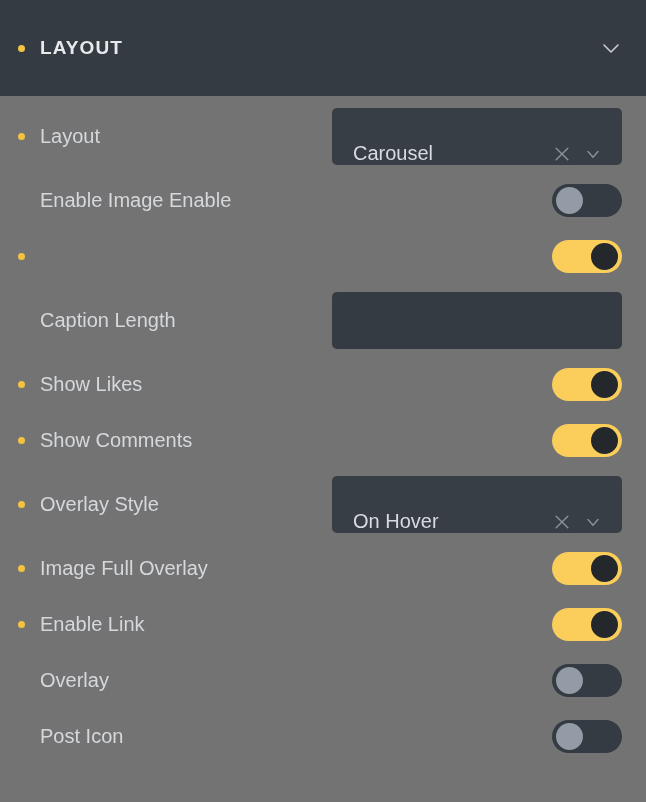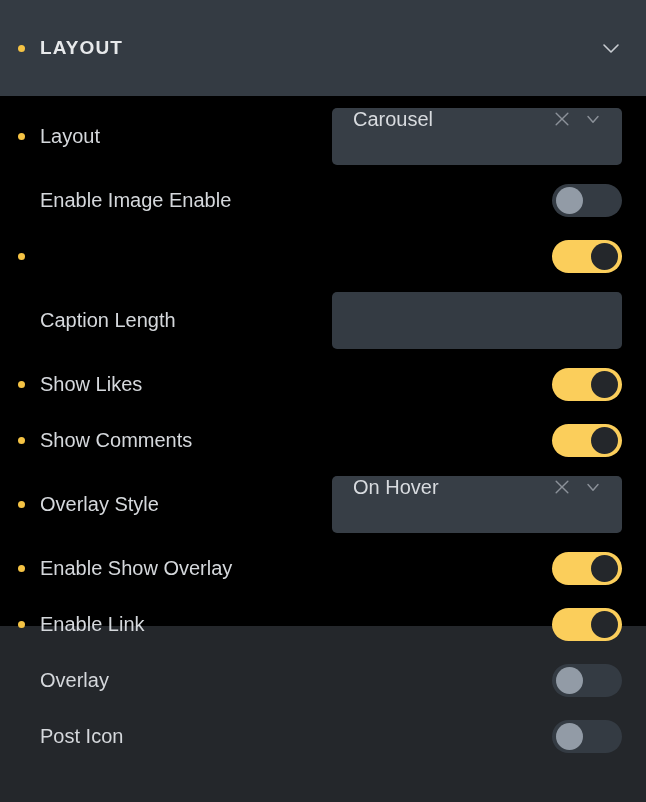--- a/index.html
+++ b/index.html
@@ -8,22 +8,22 @@
   html, body {
     width: 646px;
     height: 802px;
     background: #24272b;
     font-family: "Liberation Sans", sans-serif;
     overflow: hidden;
   }
 
   .panel {
     width: 646px;
-    height: 626px;
-    background: #000000;
+    height: 802px;
+    background: #737373;
     position: relative;
   }
 
   
   .section-header {
     height: 96px;
     background: #343b43;
     display: flex;
     align-items: center;
     padding: 0 22px 0 18px;
@@ -91,21 +91,21 @@
 
   
   .row.select-row { height: 72px; }
 
   .select-field {
     width: 290px;
     height: 57px;
     background: #373e46;
     border-radius: 5px;
     display: flex;
-    align-items: flex-start;
+    align-items: flex-end;
     padding: 0 18px 0 21px;
   }
 
   .select-value {
     color: #d8dbdf;
     font-size: 20px;
     white-space: nowrap;
     overflow: hidden;
     text-overflow: ellipsis;
   }
@@ -277,21 +277,21 @@
                 </svg>
               </span>
             </span>
           </div>
         </div>
       </div>
       <div class="row">
         <span class="dot-slot">
           <span class="dot"></span>
         </span>
-        <span class="row-label">Enable Show Overlay</span>
+        <span class="row-label">Image Full Overlay</span>
         <div class="row-control">
           <div class="toggle on">
             <span class="knob"></span>
           </div>
         </div>
       </div>
       <div class="row">
         <span class="dot-slot">
           <span class="dot"></span>
         </span>

